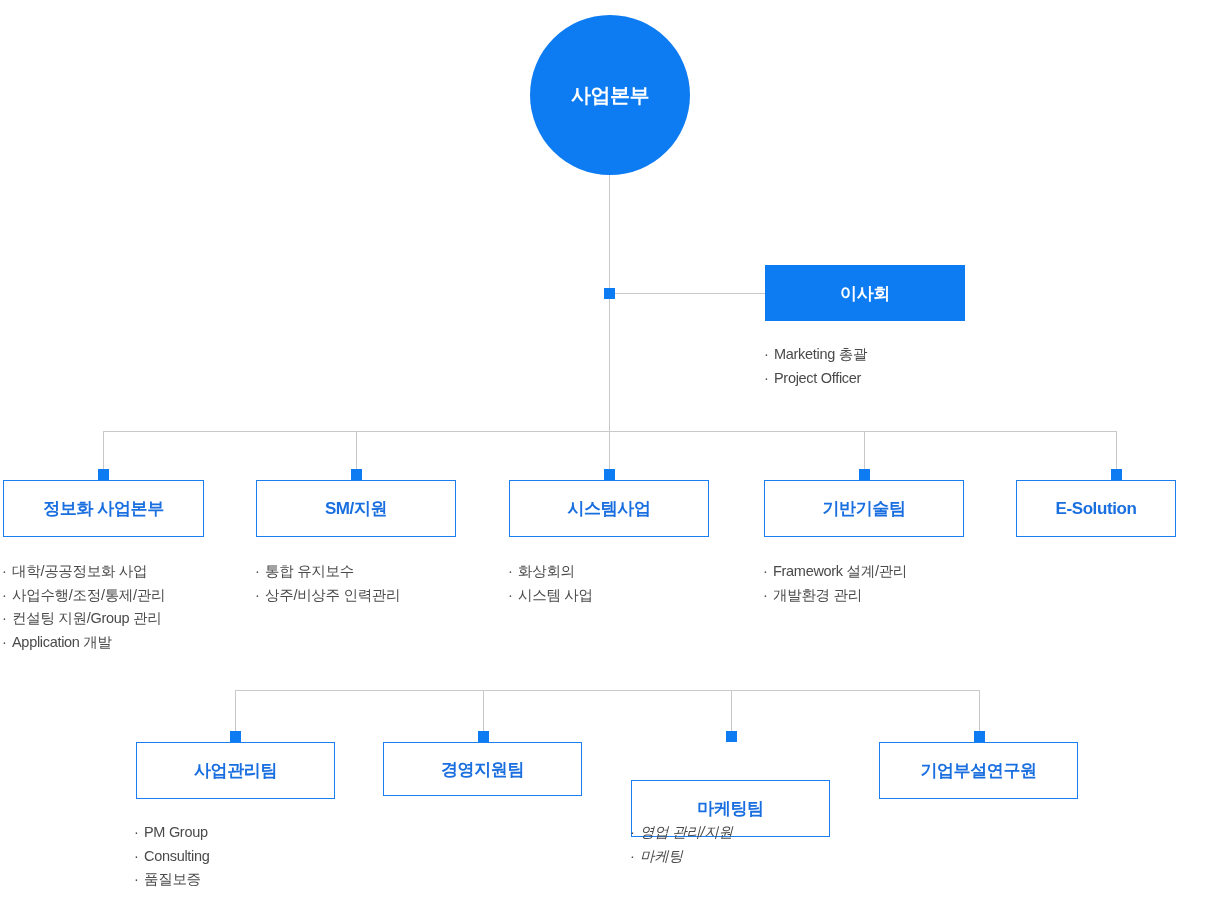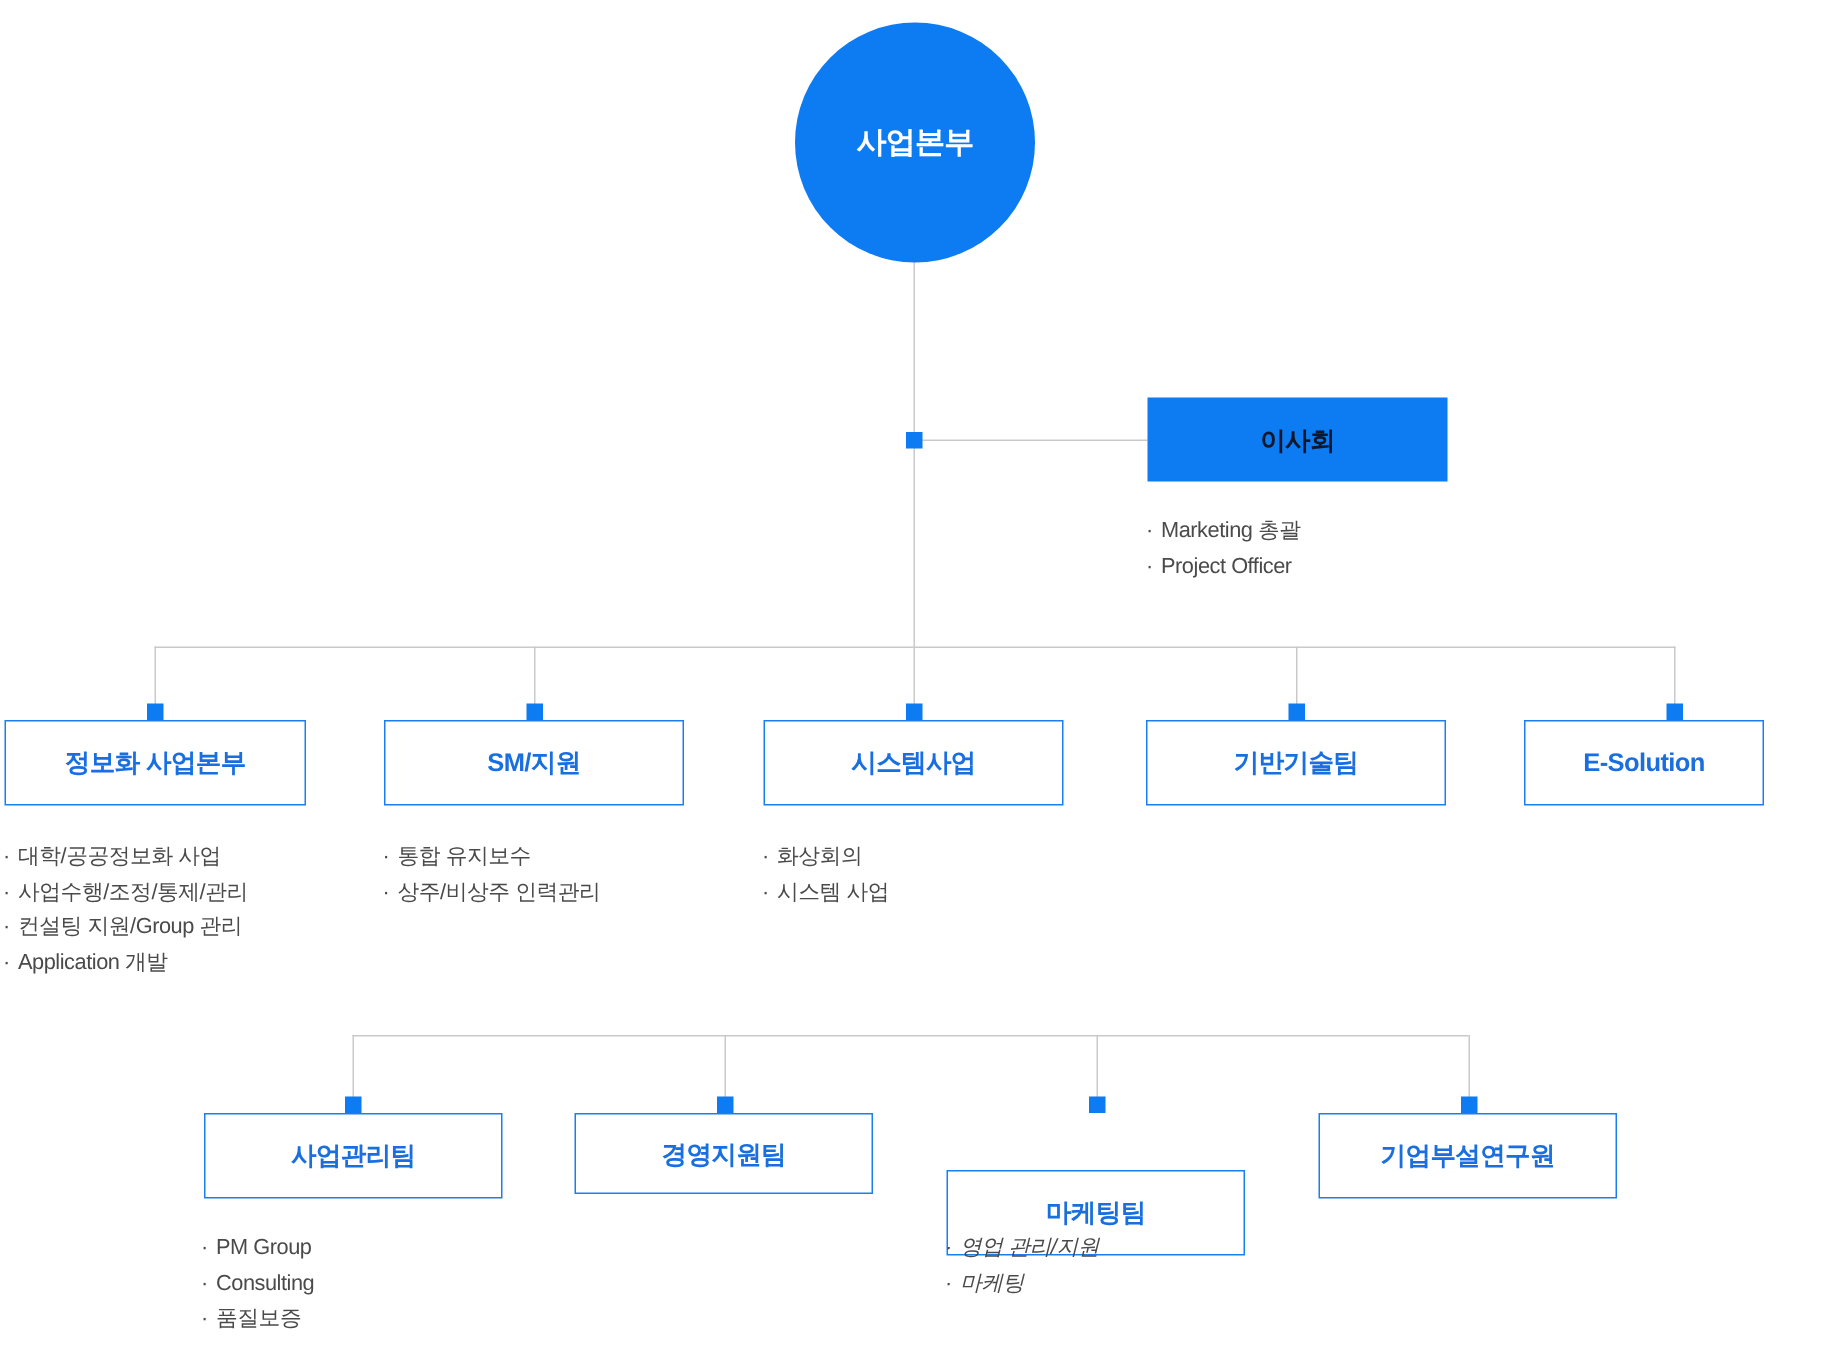--- a/index.html
+++ b/index.html
@@ -54,21 +54,21 @@
 
   
   .node-filled {
     position: absolute;
     background: #0d7bf2;
     display: flex;
     align-items: center;
     justify-content: center;
   }
   .node-filled .node-label {
-    color: #0f172a;
+    color: #ffffff;
     font-size: 17px;
     font-weight: bold;
     letter-spacing: -0.4px;
     line-height: 1;
   }
 
   
   .node-outline {
     position: absolute;
     background: #ffffff;
@@ -169,20 +169,24 @@
   </div>
   <ul class="bullets" style="left:508px; top:560px;">
     <li><span class="bullet-dot">·</span><span>화상회의</span></li>
     <li><span class="bullet-dot">·</span><span>시스템 사업</span></li>
   </ul>
 
   <div class="marker" style="left:859px; top:469px;"></div>
   <div class="node-outline" style="left:764px; top:480px; width:200px; height:57px;">
     <span class="node-label">기반기술팀</span>
   </div>
+  <ul class="bullets" style="left:763px; top:560px;">
+    <li><span class="bullet-dot">·</span><span>Framework 설계/관리</span></li>
+    <li><span class="bullet-dot">·</span><span>개발환경 관리</span></li>
+  </ul>
 
   <div class="marker" style="left:1111px; top:469px;"></div>
   <div class="node-outline" style="left:1016px; top:480px; width:160px; height:57px;">
     <span class="node-label">E-Solution</span>
   </div>
 
   <div class="marker" style="left:230px; top:731px;"></div>
   <div class="node-outline" style="left:136px; top:742px; width:199px; height:57px;">
     <span class="node-label">사업관리팀</span>
   </div>

